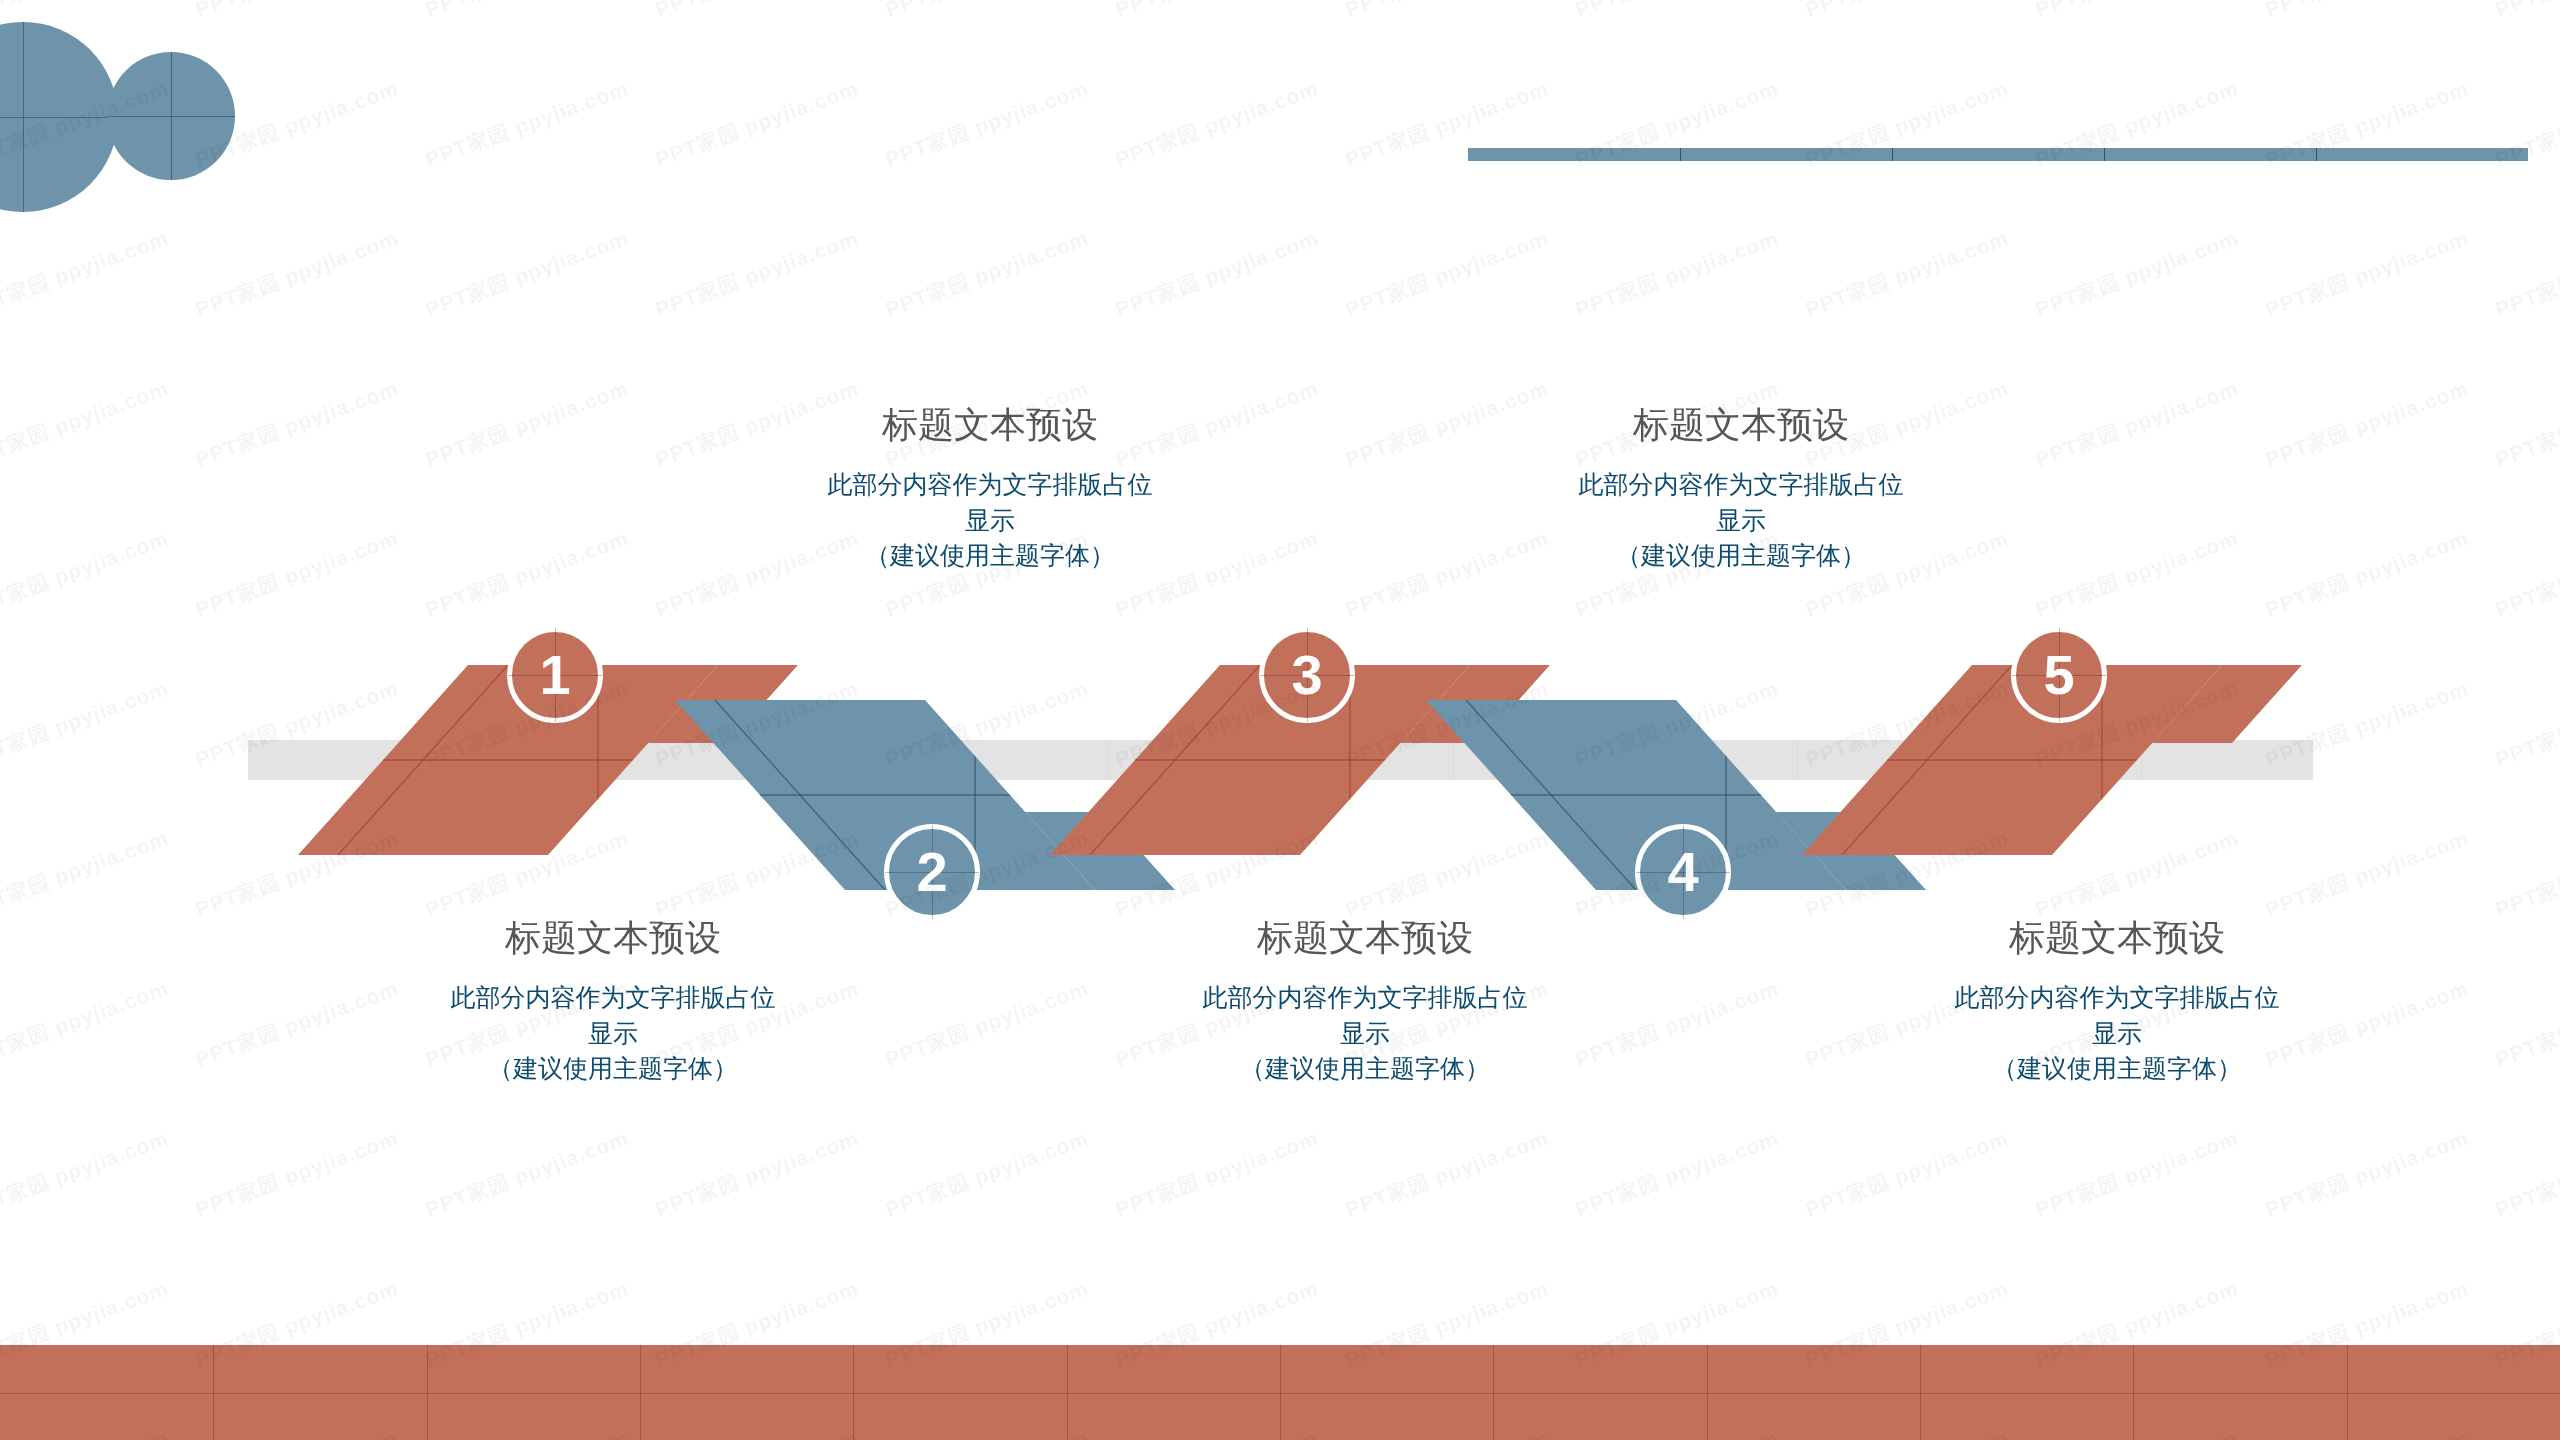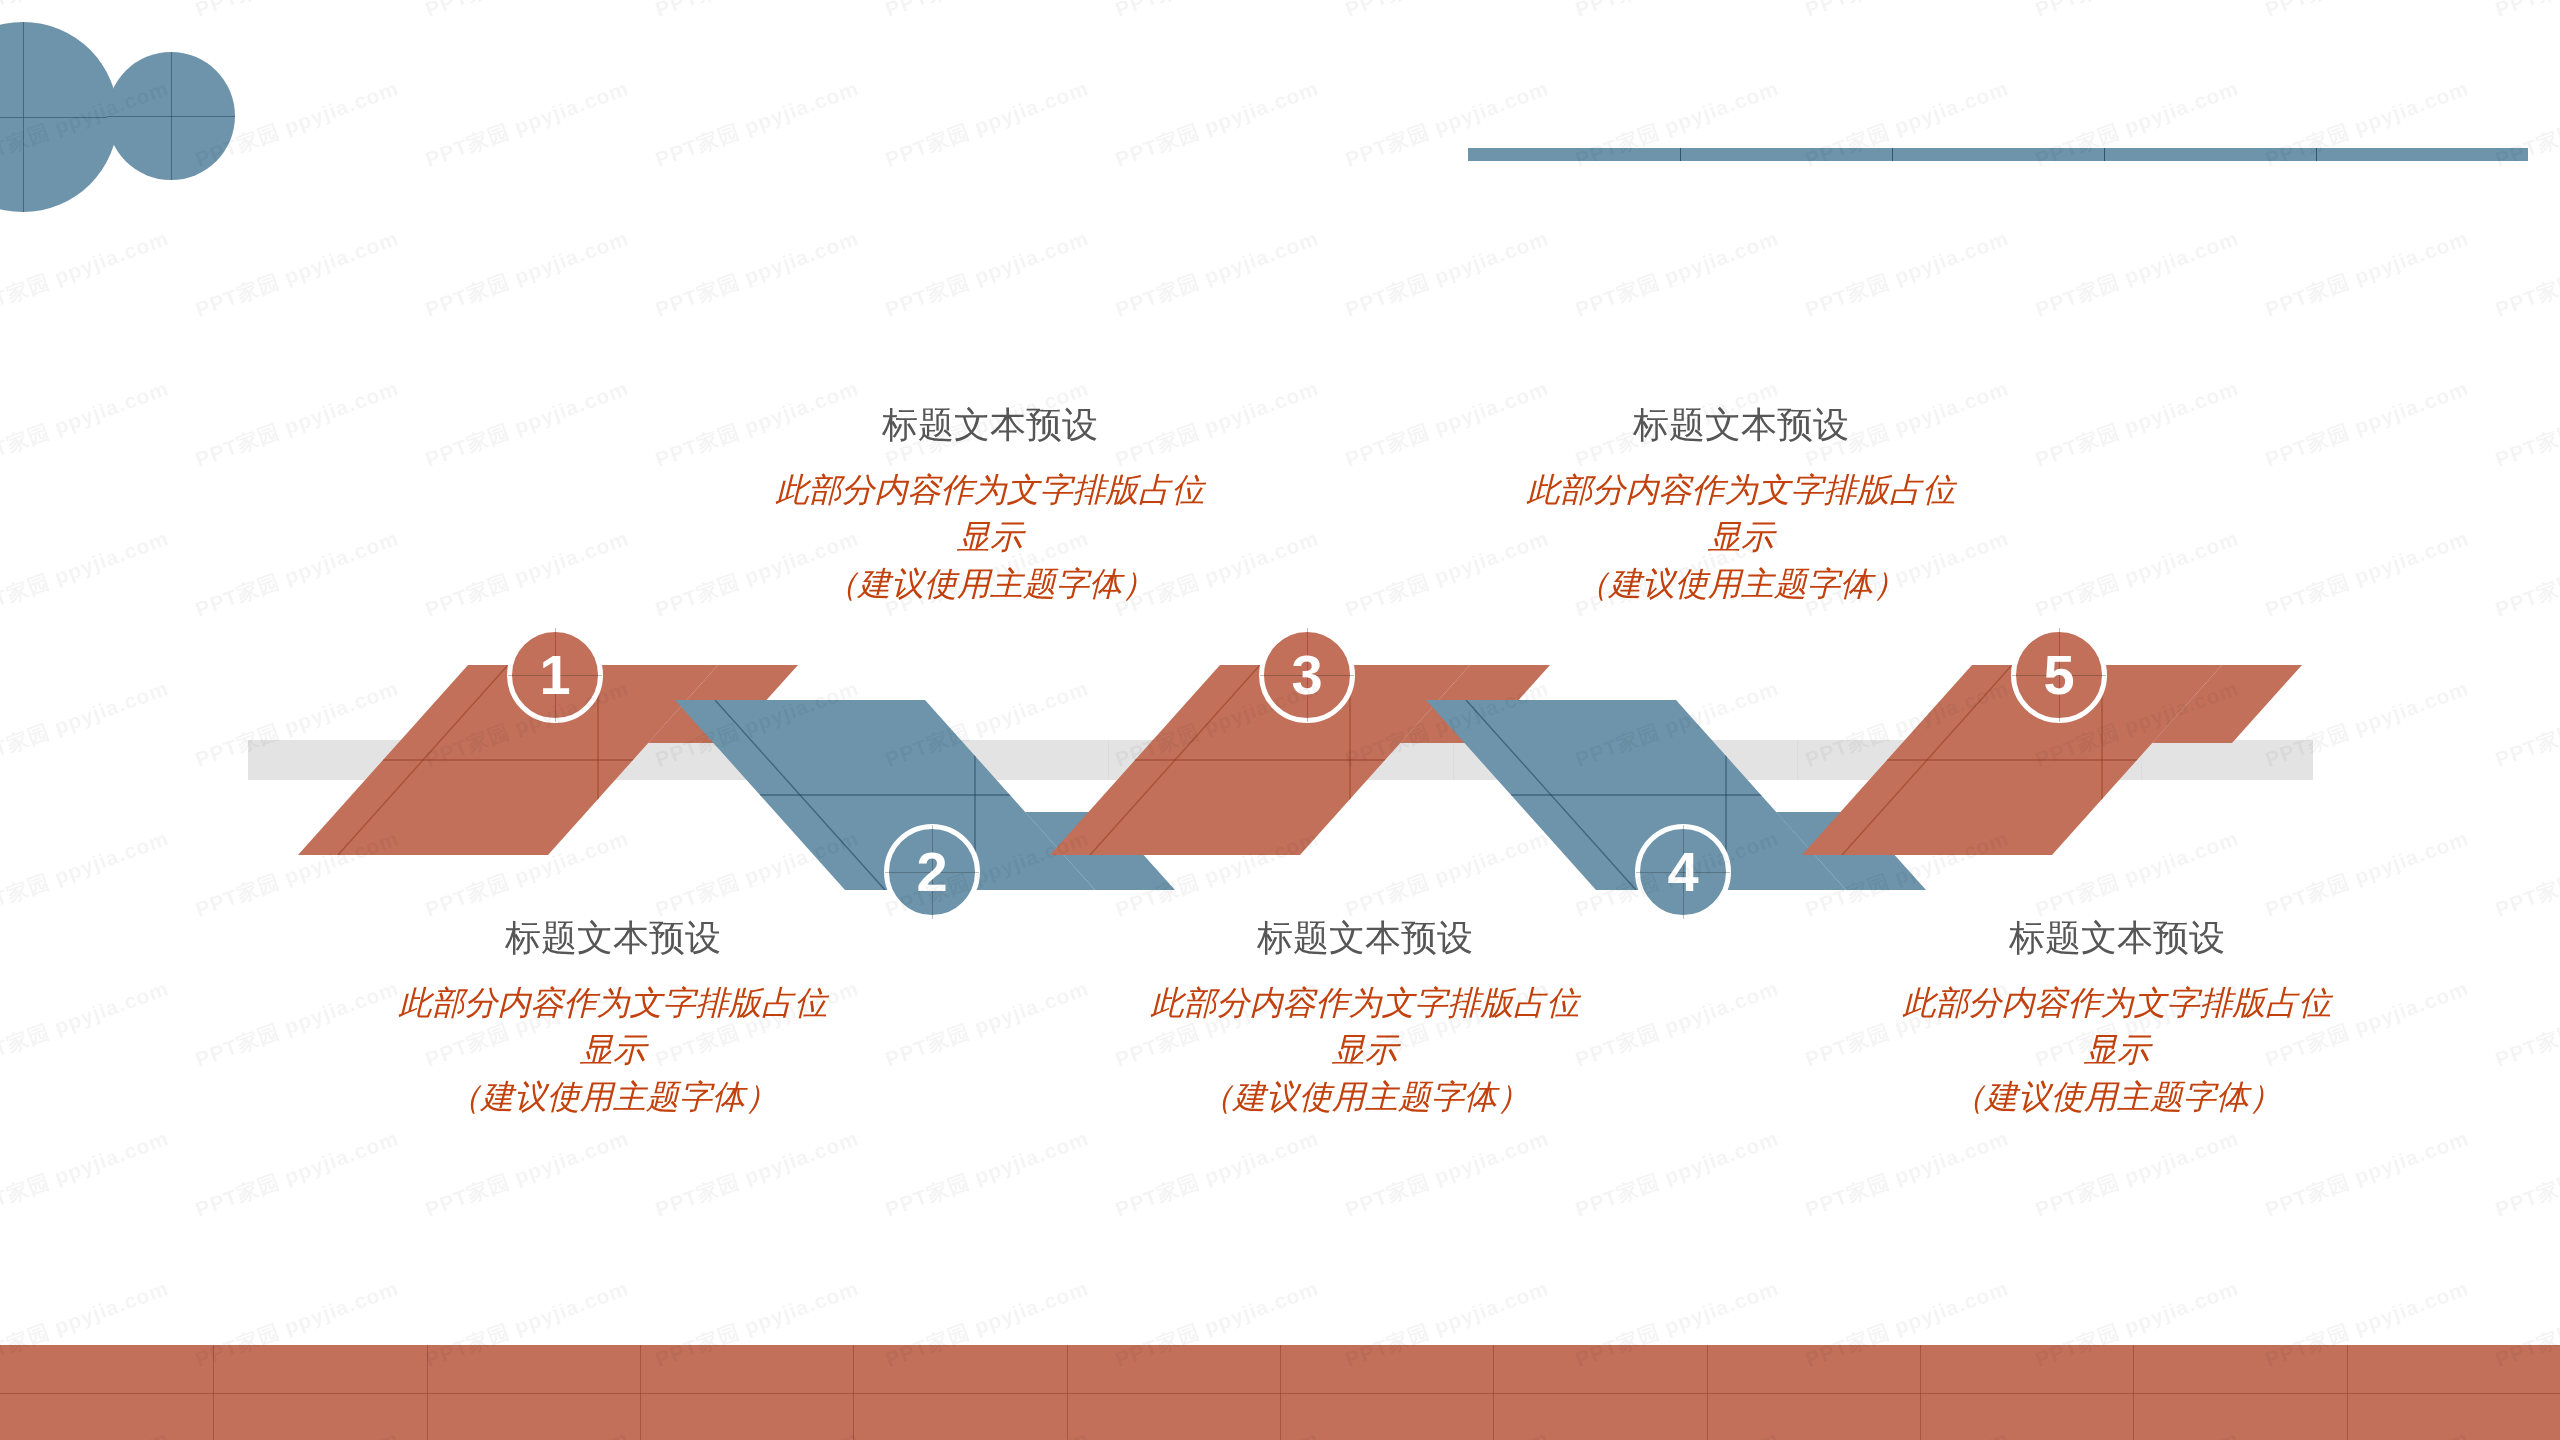--- a/index.html
+++ b/index.html
@@ -40,21 +40,21 @@
       display:flex;align-items:center;justify-content:center;}
   .badge .num{font-size:56px;font-weight:bold;color:#ffffff;line-height:1;
       font-family:"Liberation Sans",sans-serif;position:relative;z-index:3;}
   .badge .gl-h{position:absolute;left:-4px;right:-4px;top:50%;height:1px;background:rgba(40,40,40,.30);z-index:1;}
   .badge .gl-v{position:absolute;top:-4px;bottom:-4px;left:50%;width:1px;background:rgba(40,40,40,.30);z-index:1;}
   .badge.orange{background:#c2705a;}
   .badge.blue{background:#6d94aa;}
 
   .txtblock{position:absolute;width:430px;text-align:center;z-index:10;}
   .txt-title{font-size:36px;color:#565656;line-height:1.25;margin-bottom:20px;}
-  .txt-body{font-size:33px;color:#c2410c;line-height:1.42;font-style:italic;}
+  .txt-body{font-size:25px;color:#0c4a6e;line-height:1.42;}
 
   
   #bottom-bar{position:absolute;left:0;top:1345px;width:2560px;height:95px;background:#c2705a;z-index:7;}
   #bottom-bar .gl-v{position:absolute;top:0;bottom:0;width:1px;background:rgba(140,50,30,.45);}
   #bottom-bar .gl-h{position:absolute;left:0;right:0;height:1px;background:rgba(140,50,30,.45);}
 </style>
 </head>
 <body>
 
 <div id="slide">

